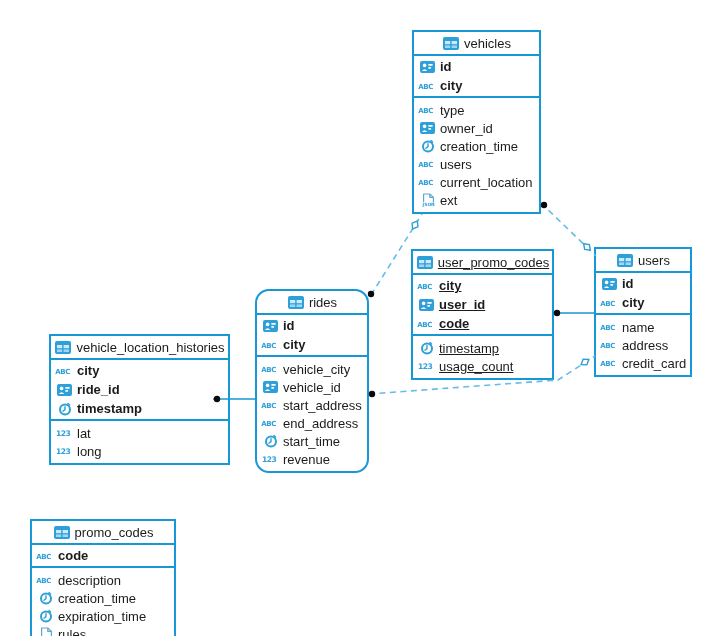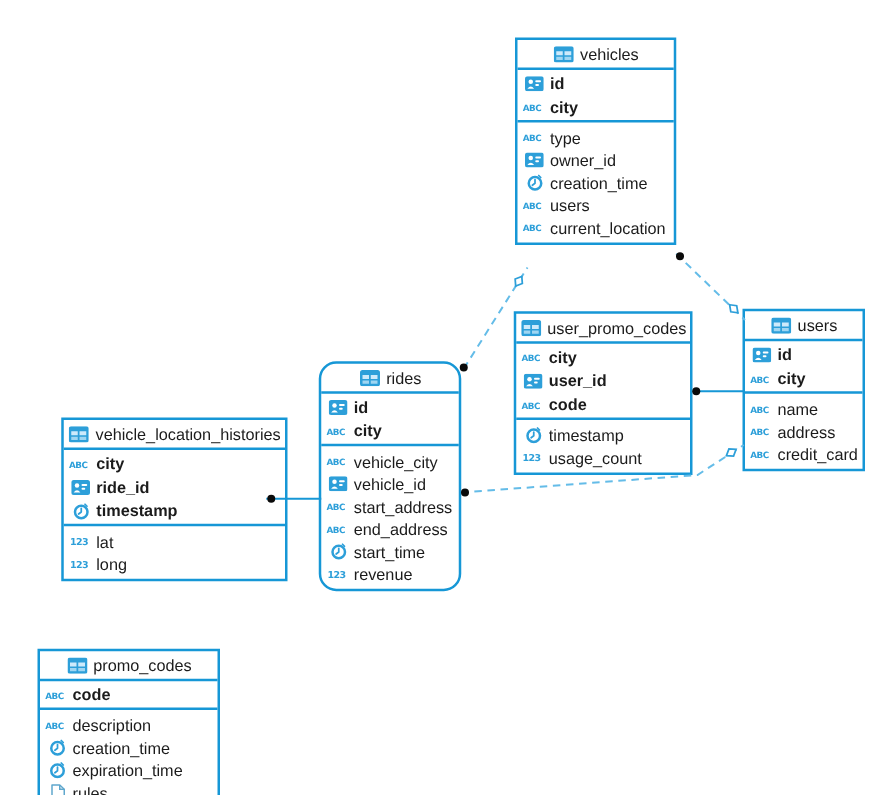--- a/index.html
+++ b/index.html
@@ -115,23 +115,34 @@
           <span class="lbl">users</span>
         </div>
         <div class="row ">
           <span class="icon">
             <svg width="17" height="10" viewBox="0 0 17 10">
               <text x="0.2" y="8" font-family="DejaVu Sans, sans-serif" font-size="7" font-weight="bold" letter-spacing="-0.4" fill="var(--icon-blue)">ABC</text>
             </svg>
           </span>
           <span class="lbl">current_location</span>
         </div>
+        <div class="row ">
+          <span class="icon">
+            <svg width="13" height="14" viewBox="0 0 13 14">
+              <path d="M1.6 1 h6.2 l3.6 3.4 v6 h-9.8 z" fill="#fff" stroke="var(--icon-steel)" stroke-width="1.2" stroke-linejoin="round"></path>
+              <path d="M7.8 1 v3.4 h3.6" fill="none" stroke="var(--icon-steel)" stroke-width="1.2"></path>
+              <rect x="0.4" y="9" width="11" height="4.6" fill="#fff"></rect>
+              <text x="0.6" y="13" font-family="DejaVu Sans, sans-serif" font-size="4.4" font-weight="bold" fill="var(--icon-blue)">JSON</text>
+            </svg>
+          </span>
+          <span class="lbl">ext</span>
+        </div>
       </div>
     </div>
-    <div class="tbl" style="left: 411px; top: 249px; width: 143px;">
+    <div class="tbl" style="left: 411px; top: 249px; width: 143px; text-decoration: underline;">
       <div class="hdr">
         <span class="icon">
           <svg width="16" height="13" viewBox="0 0 16 13">
             <rect x="0" y="0" width="16" height="13" rx="2" fill="var(--icon-blue)"></rect>
             <rect x="2" y="4" width="5.2" height="3.2" fill="#cdeafb"></rect>
             <rect x="8.6" y="4" width="5.4" height="3.2" fill="#cdeafb"></rect>
             <rect x="2" y="8.4" width="5.2" height="2.6" fill="#9fd6f2"></rect>
             <rect x="8.6" y="8.4" width="5.4" height="2.6" fill="#9fd6f2"></rect>
           </svg>
         </span>

